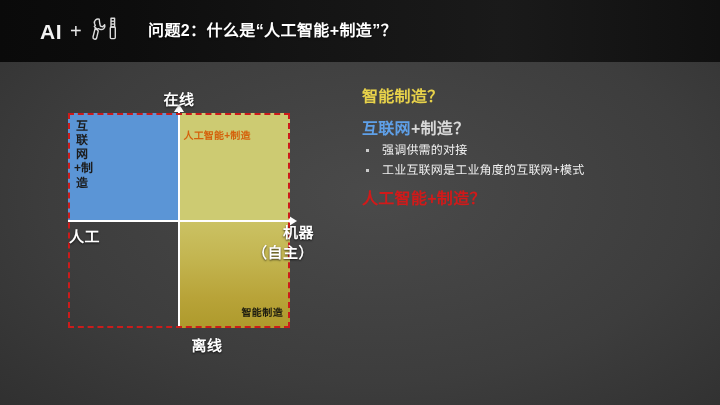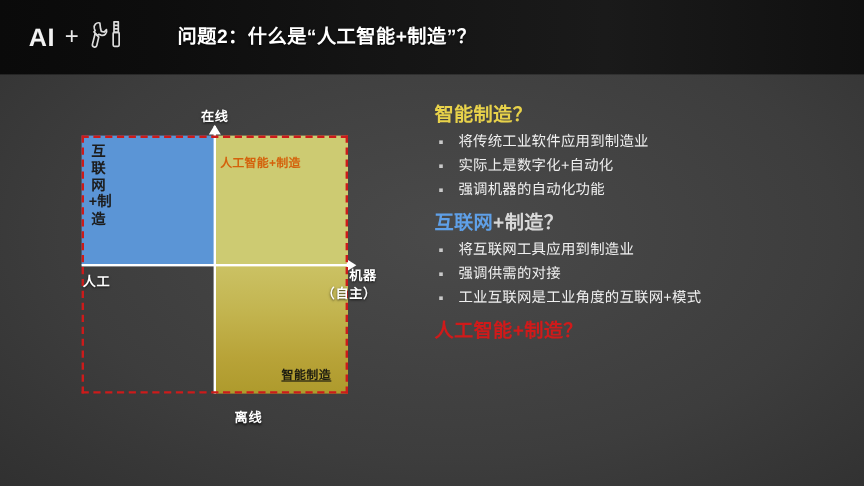--- a/index.html
+++ b/index.html
@@ -24,21 +24,21 @@
   #header {
     position: absolute;
     left: 0; top: 0;
     width: 720px;
     height: 62px;
     background: linear-gradient(to right, #0a0a0a 0%, #0d0d0d 18%, #141414 42%, #1a1a1a 70%, #101010 100%);
     overflow: hidden;
   }
   #logo {
     position: absolute;
-    left: 24px;
+    left: 40px;
     top: 16px;
     display: flex;
     align-items: center;
     gap: 7px;
     height: 30px;
   }
   #logo-text {
     color: #f2f2f2;
     font-size: 21px;
     font-weight: bold;
@@ -126,26 +126,25 @@
     font-size: 10px;
     font-weight: bold;
     white-space: nowrap;
     letter-spacing: 0.2px;
   }
   #label-smart-manufacturing {
     position: absolute;
     left: 50%;
     bottom: 9px;
     width: 50%;
-    text-align: left;
+    text-align: center;
     color: #1e1d10;
     font-size: 10px;
     font-weight: bold;
     letter-spacing: 0.4px;
-    text-decoration: underline;
   }
 
   
   #axis-v {
     position: absolute;
     left: 50%;
     top: -8px;
     bottom: 0;
     width: 2px;
     margin-left: -1px;
@@ -175,21 +174,21 @@
     right: -7px;
     top: -4px;
     border-top: 5px solid transparent;
     border-bottom: 5px solid transparent;
     border-left: 8px solid #ffffff;
   }
 
   .axis-label {
     position: absolute;
     color: #ffffff;
-    font-size: 11px;
+    font-size: 15px;
     font-weight: bold;
     white-space: nowrap;
     letter-spacing: 0.5px;
     text-shadow: 0 1px 2px rgba(0,0,0,0.75);
   }
   #axis-label-online {
     left: 50%;
     top: -25px;
     transform: translateX(-50%);
   }
@@ -307,33 +306,27 @@
     <div class="axis-label" id="axis-label-machine">
       <div>机器</div>
       <div>（自主）</div>
     </div>
   </div>
 
   <div id="content">
 
     <div class="section">
       <div class="section-heading heading-smart">智能制造？</div>
-      <ul class="bullets">
-        <li>将传统工业软件应用到制造业</li>
-        <li>实际上是数字化+自动化</li>
-        <li>强调机器的自动化功能</li>
-      </ul>
     </div>
 
     <div class="section">
       <div class="section-heading">
         <span class="heading-internet-part">互联网</span><span class="heading-plus-part">+制造？</span>
       </div>
       <ul class="bullets">
-        <li>将互联网工具应用到制造业</li>
         <li>强调供需的对接</li>
         <li>工业互联网是工业角度的互联网+模式</li>
       </ul>
     </div>
 
     <div class="section">
       <div class="section-heading heading-ai">人工智能+制造？</div>
     </div>
 
   </div>

